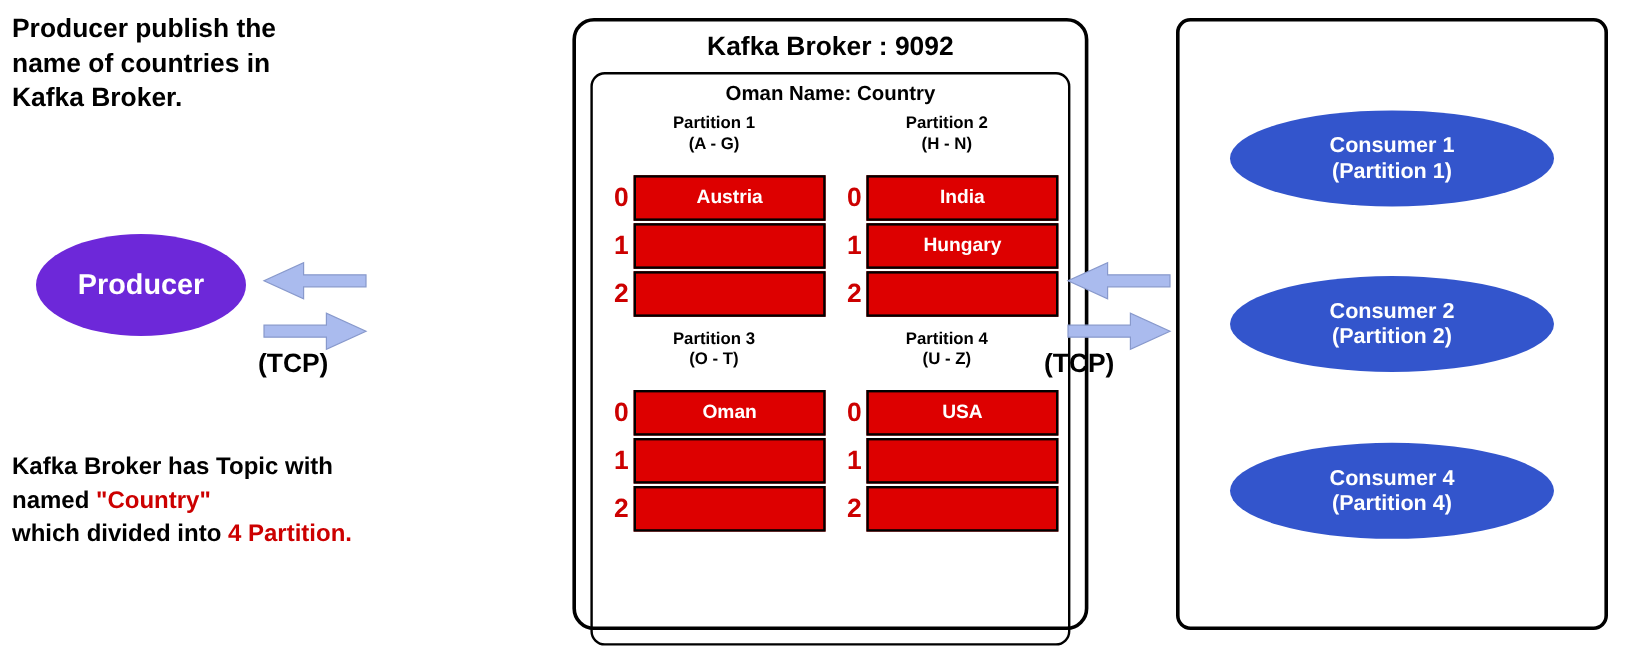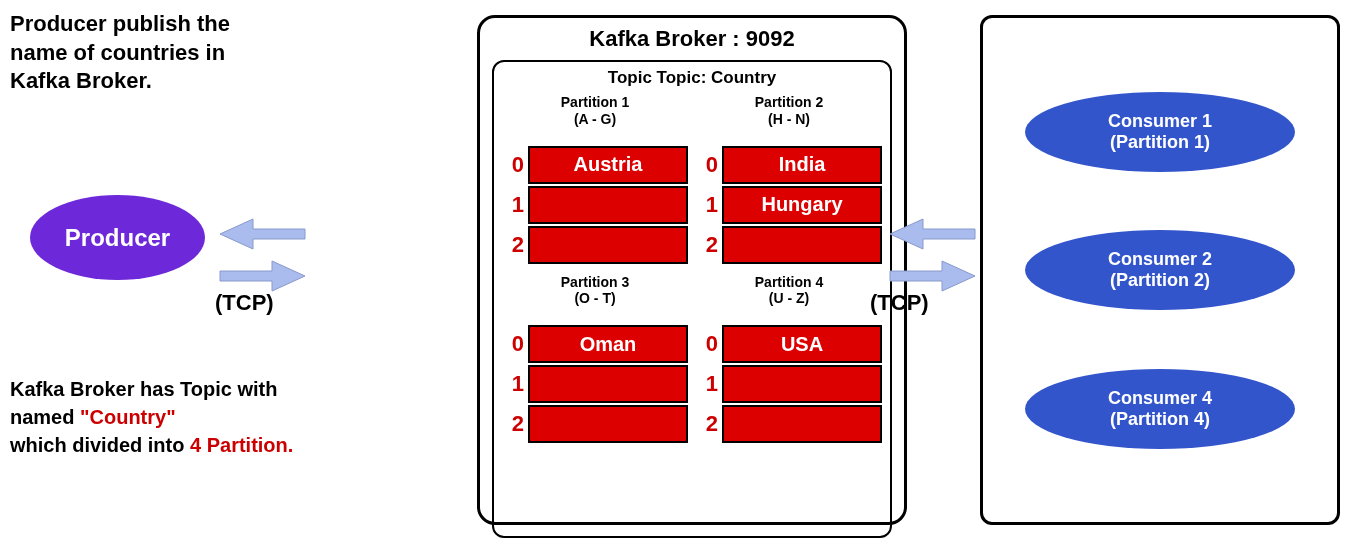--- a/index.html
+++ b/index.html
@@ -166,21 +166,21 @@
       flex: 1;
       background: #dd0000;
       border: 2px solid black;
       height: 38px;
       display: flex;
       align-items: center;
       justify-content: center;
     }
 
     .row-cell.labeled {
-      font-size: 20px;
+      font-size: 16px;
       font-weight: bold;
       color: white;
     }
 
     
     .arrow-right-container {
       position: absolute;
       top: 215px;
       left: 885px;
       display: flex;
@@ -261,21 +261,21 @@
 <div class="tcp-label-left">(TCP)</div>
 
 <div class="bottom-left-text">
   <span>Kafka Broker has Topic with named </span><span class="highlight">"Country"</span><br>
   <span> which divided into </span><span class="highlight">4</span><span class="highlight"> Partition.</span>
 </div>
 
 <div class="broker-box">
   <div class="broker-title">Kafka Broker : 9092</div>
   <div class="topic-box">
-    <div class="topic-title">Topic Topic: Country</div>
+    <div class="topic-title">Oman Name: Country</div>
     <div class="partitions-grid" id="partitions-grid">
     <div class="partition">
           <div class="partition-title">Partition 1<br>(A - G)</div>
           <div class="partition-rows">
             <div class="partition-row">
               <span class="row-num">0</span>
               <div class="row-cell labeled">Austria</div>
             </div>
             <div class="partition-row">
               <span class="row-num">1</span>

